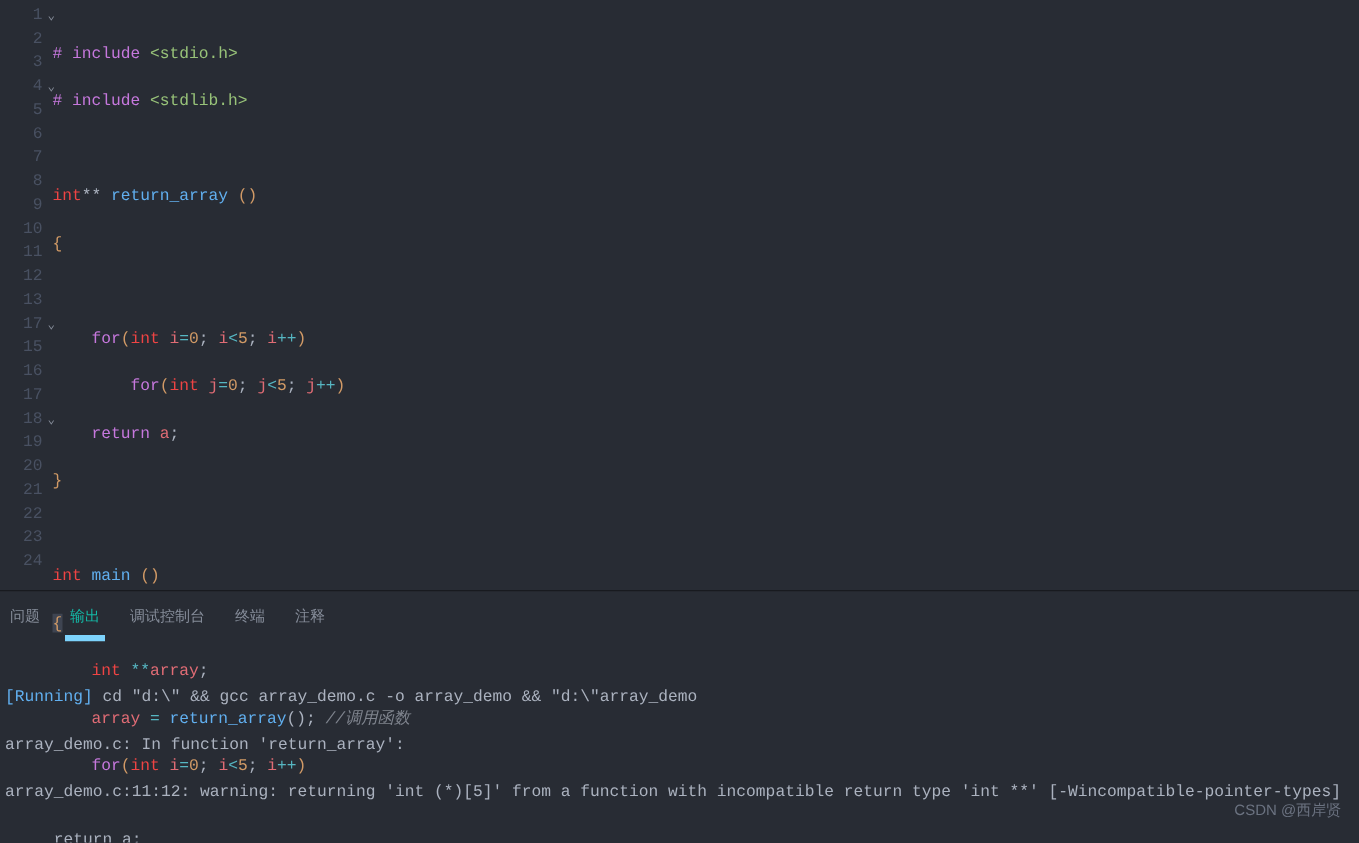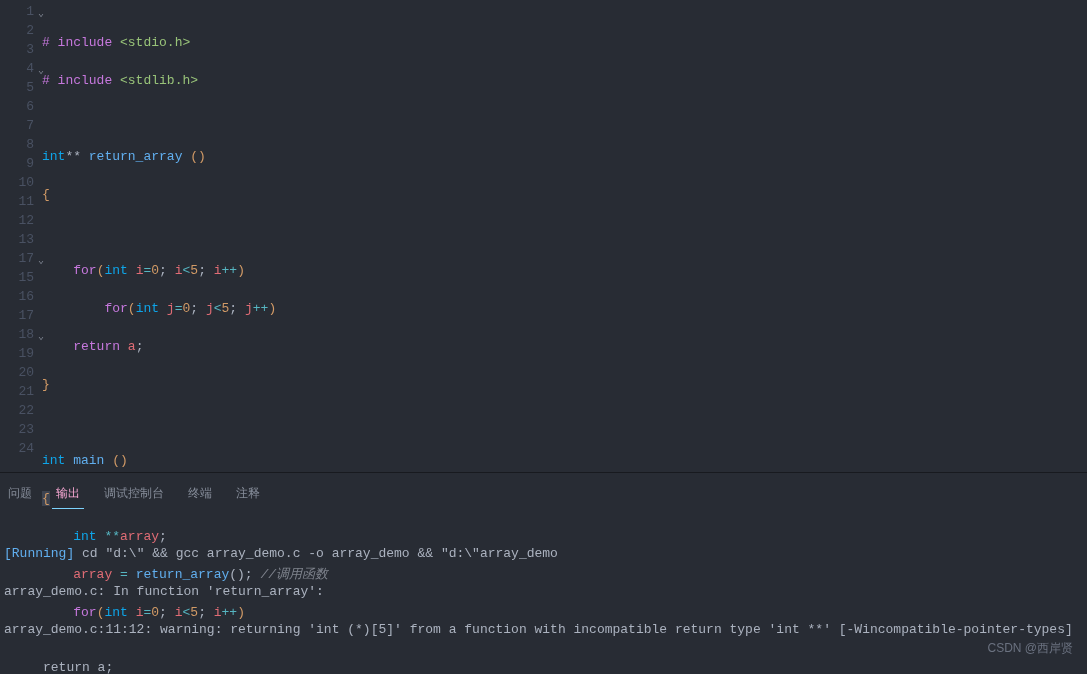--- a/index.html
+++ b/index.html
@@ -35,21 +35,21 @@
   font-size: 10px;
 }
 .code {
   flex: 1;
   line-height: 19px;
   padding-top: 2px;
   white-space: pre;
   margin-top: 12px;
 }
 .kw { color: #c678dd; }
-.ty { color: #0ea5e9; }
+.ty { color: #ef4444; }
 .fn { color: #61afef; }
 .str { color: #98c379; }
 .num { color: #d19a66; }
 .op { color: #56b6c2; }
 .id { color: #e06c75; }
 .cm { color: #7f848e; font-style: italic; font-family: Liberation Mono, monospace; }
 .pl { color: #abb2bf; }
 .br { color: #d19a66; }
 .panel {
   border-top: 1px solid #181a1f;
@@ -57,22 +57,22 @@
 }
 .tabs {
   display: flex;
   padding: 8px 4px 0 4px;
   gap: 16px;
   font-size: 12px;
   color: #858c99;
 }
 .tab { padding: 4px 4px 6px 4px; cursor: pointer; }
 .tab.active {
-  color: #f9a8d4;
-  border-bottom: 1px solid #7dd3fc;
+  color: #14b8a6;
+  border-bottom: 5px solid #7dd3fc;
 }
 .terminal {
   padding: 16px 4px 4px 4px;
   font-size: 13px;
   line-height: 19px;
   white-space: pre;
 }
 .t-blue { color: #61afef; }
 .t-white { color: #abb2bf; }
 .watermark {

